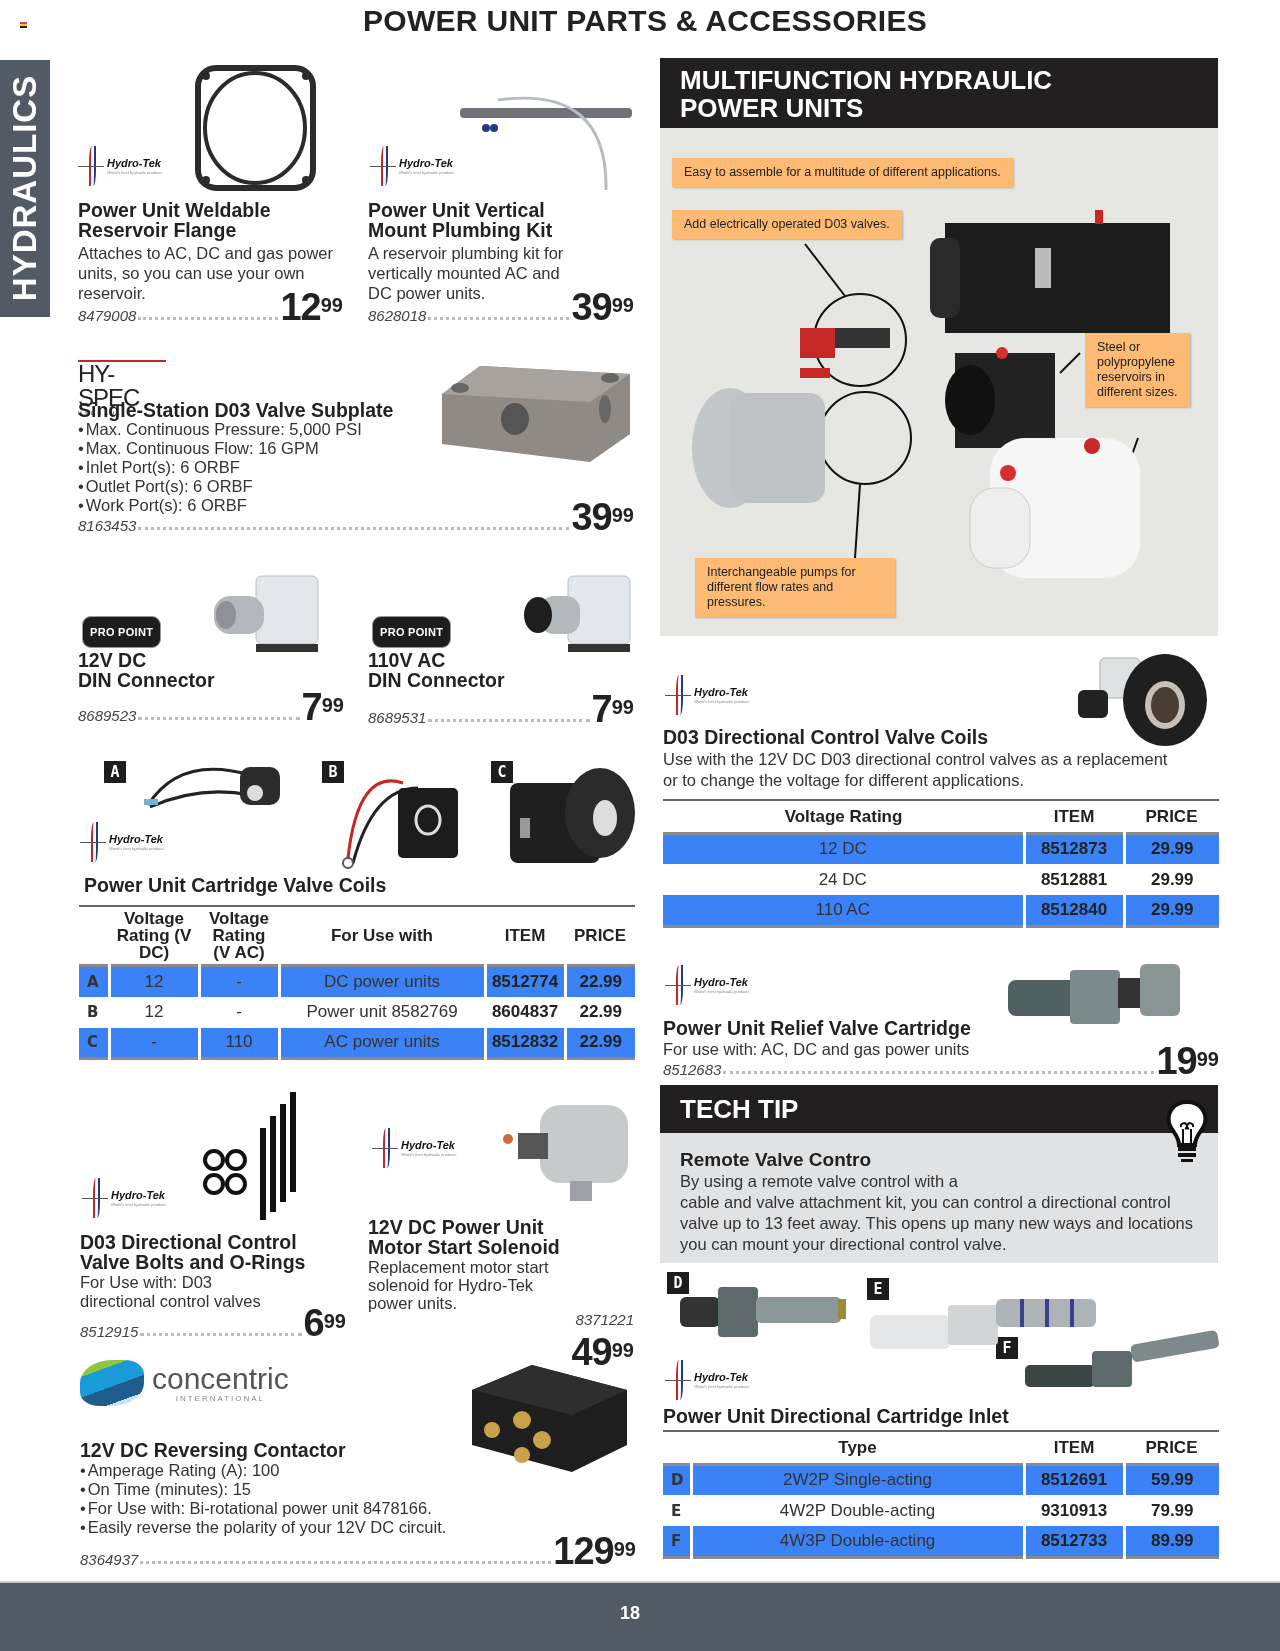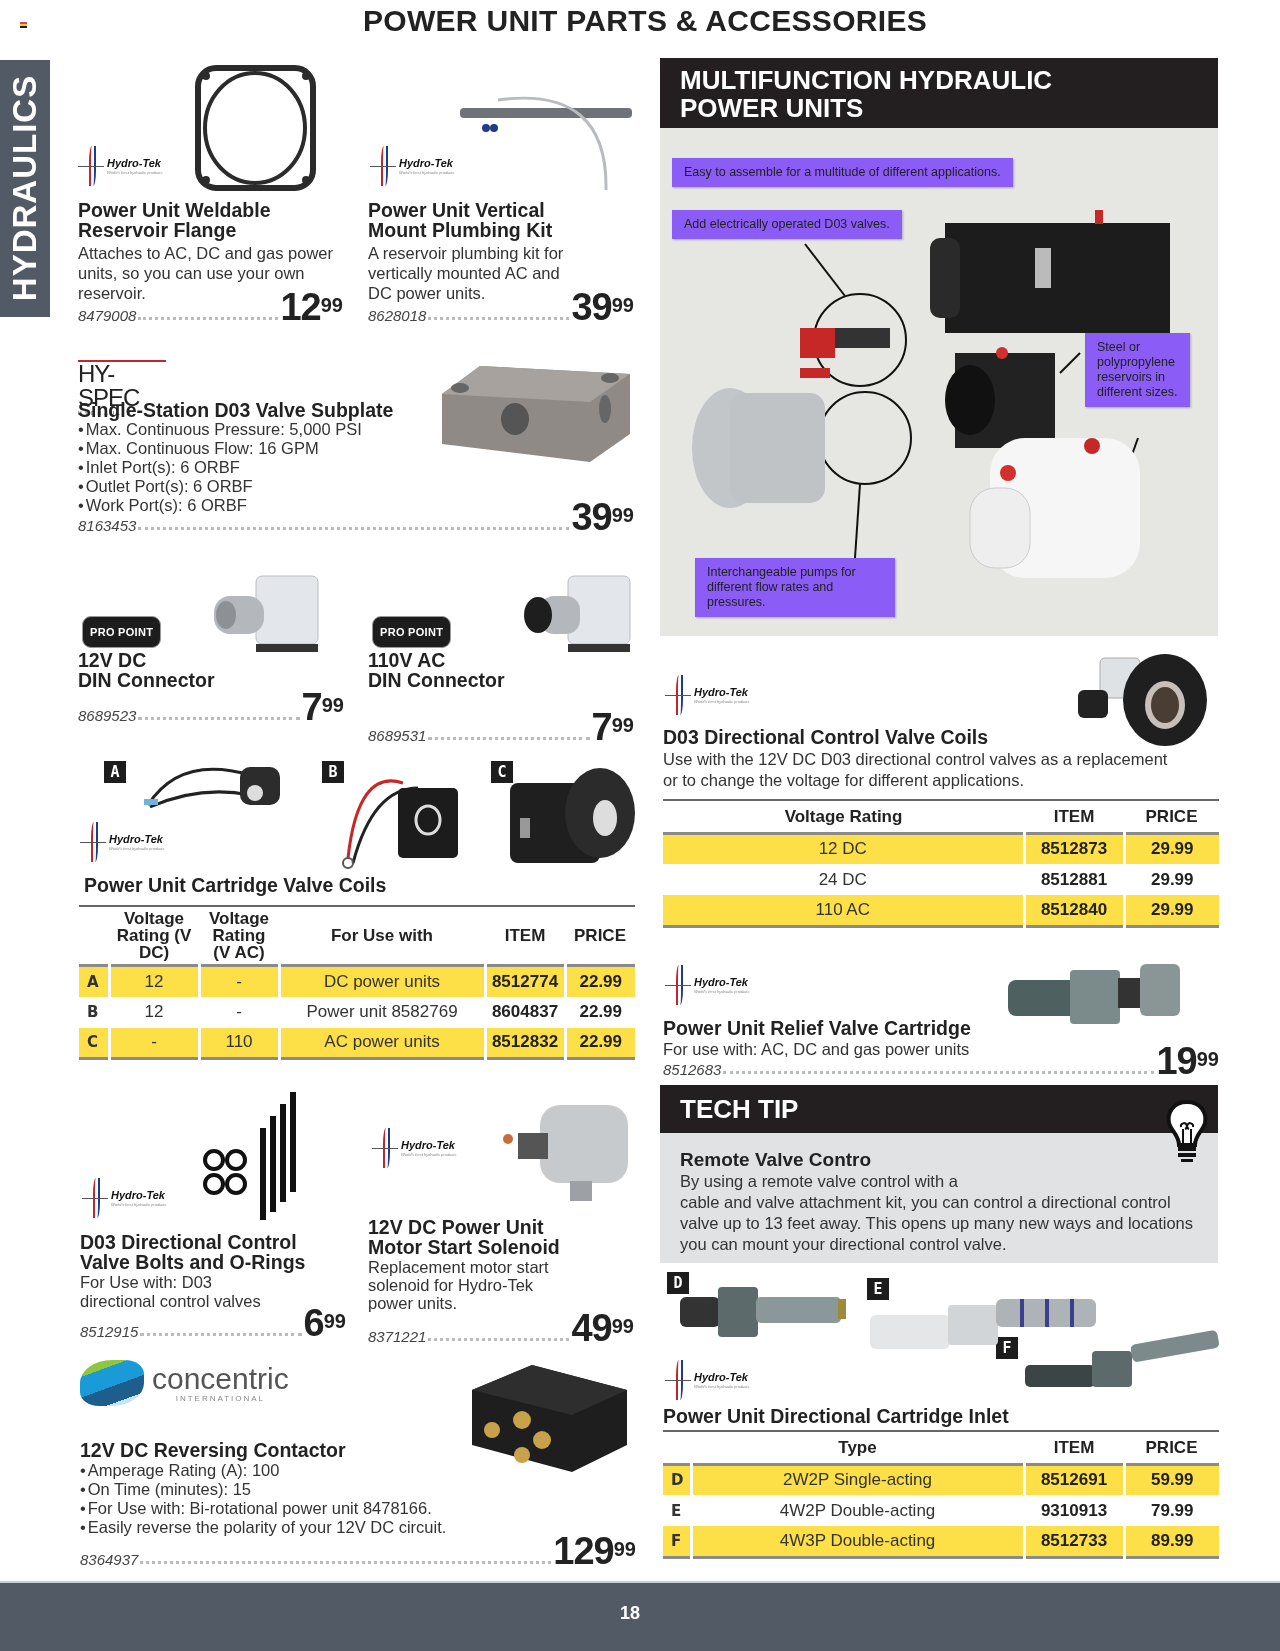--- a/index.html
+++ b/index.html
@@ -23,31 +23,31 @@
   .sku-line { display: flex; align-items: flex-end; font-style: italic; font-size: 15px; color: #444; }
   .sku-line .dots { flex: 1; border-bottom: 3px dotted #bbb; margin: 0 2px 4px 2px; }
   .price { font-weight: bold; font-size: 38px; line-height: 34px; color: #222; font-style: normal; letter-spacing: -1px; }
   .price sup { font-size: 20px; vertical-align: top; position: relative; top: -2px; letter-spacing: 0; }
   .propoint { background: #1d1d1d; color: #fff; border-radius: 9px; font-size: 11px; font-weight: bold; padding: 9px 7px; border: 1px solid #999; display: inline-block; letter-spacing: 0.3px; }
   .letter-tag { width: 22px; height: 22px; background: #1d1d1d; color: #fff; font-weight: bold; font-size: 15px; display: flex; align-items: center; justify-content: center; font-family: "DejaVu Sans Mono", monospace; }
 
   table.spec { border-collapse: collapse; width: 100%; font-size: 17px; }
   table.spec th { font-weight: bold; font-size: 17px; color: #222; padding: 3px 4px; line-height: 17px; }
   table.spec td { text-align: center; padding: 0 4px; height: 31px; color: #333; }
-  table.spec tr.shade td { background: #fde047; }
+  table.spec tr.shade td { background: #3b82f6; }
   table.spec td + td { border-left: 3px solid #fff; }
   table.spec td.bold { font-weight: bold; color: #222; }
   table.spec td.lab { font-weight: bold; text-align: left; padding-left: 8px; font-family: "DejaVu Sans", sans-serif; font-size: 15px; }
   table.spec thead tr { border-bottom: 3px solid #8a8a8a; }
   table.spec tbody { border-bottom: 3px solid #8a8a8a; }
   .rule-top { border-top: 2px solid #666; }
 
   .mf-panel { left: 660px; top: 58px; width: 558px; height: 578px; background: #e6e6e3; }
   .mf-head { background: #231f20; color: #fff; font-weight: bold; font-size: 26px; line-height: 28px; padding: 8px 20px; height: 70px; }
-  .callout { position: absolute; background: #8b5cf6; font-size: 12.5px; color: #222; padding: 7px 12px; box-shadow: 1px 1px 2px rgba(0,0,0,.25); line-height: 15px; }
+  .callout { position: absolute; background: #fdba74; font-size: 12.5px; color: #222; padding: 7px 12px; box-shadow: 1px 1px 2px rgba(0,0,0,.25); line-height: 15px; }
 
   .tech { left: 660px; top: 1085px; width: 558px; height: 178px; background: #e1e2e4; }
   .tech-head { background: #231f20; color: #fff; font-weight: bold; font-size: 26px; height: 48px; line-height: 48px; padding-left: 20px; }
   .tech-body { padding: 16px 20px; font-size: 16.5px; line-height: 21px; color: #333; }
   .tech-body b { font-size: 19px; color: #222; display: block; margin-bottom: 1px; }
 
   .footer { left: 0; top: 1581px; width: 1280px; height: 70px; background: #525a66; border-top: 2px solid #c9ced5; }
   .footer span { position: absolute; left: 0; width: 1260px; text-align: center; top: 20px; color: #fff; font-weight: bold; font-size: 18px; }
 </style>
 </head>
@@ -154,21 +154,21 @@
       <rect x="20" y="28" width="40" height="38" rx="14" fill="#b4b8bd"></rect>
       <ellipse cx="18" cy="47" rx="14" ry="18" fill="#1e1e1e"></ellipse>
       <rect x="48" y="76" width="62" height="8" fill="#333"></rect>
     </svg>
 </div>
 <div class="abs propoint" style="left:372px;top:616px;">PRO POINT</div>
 <div class="abs prod-title" style="left:368px;top:650px;">
     <div>110V AC</div>
     <div>DIN Connector</div>
   </div>
-<div class="abs sku-line" style="left:368px;top:710px;width:266px;">
+<div class="abs sku-line" style="left:368px;top:692px;width:266px;">
   <span>8689531</span>
     <span class="dots"></span>
   <span class="price"><span>7</span><sup>99</sup></span>
 </div>
 
 <div class="abs letter-tag" style="left:104px;top:761px;">A</div>
 <div class="abs" style="left:140px;top:755px;width:145px;height:60px;">
   <svg width="145" height="60" viewBox="0 0 145 60">
       <path d="M8 50 Q40 0 110 20" fill="none" stroke="#222" stroke-width="3"></path>
       <path d="M10 52 Q60 30 110 40" fill="none" stroke="#222" stroke-width="3"></path>
@@ -273,21 +273,21 @@
       <circle cx="8" cy="44" r="5" fill="#c96b3b"></circle>
       <rect x="70" y="86" width="22" height="20" fill="#9da1a5"></rect>
     </svg>
 </div>
 <div class="abs logo-ht" style="left:372px;top:1128px;">
     <div class="mark"></div>
     <div class="txt"><span>Hydro-Tek</span><small>World's best hydraulic products</small></div>
   </div>
 <div class="abs prod-title" style="left:368px;top:1217px;width:200px;">12V DC Power Unit Motor Start Solenoid</div>
 <div class="abs prod-desc" style="left:368px;top:1258px;width:190px;line-height:18px;">Replacement motor start solenoid for Hydro-Tek power units.</div>
-<div class="abs sku-line" style="left:368px;top:1311px;width:266px;">
+<div class="abs sku-line" style="left:368px;top:1311px;width:266px;flex-direction:column;">
   <span>8371221</span>
     <span class="dots"></span>
   <span class="price"><span>49</span><sup>99</sup></span>
 </div>
 
 <div class="abs" style="left:80px;top:1360px;display:flex;align-items:center;gap:8px;">
   <div style="width:64px;height:46px;background:linear-gradient(160deg,#8dc63f 0 25%,#1a9bd7 25% 55%,#1f5d8c 55% 80%,#c7e3f1 80%);border-radius:50% 30% 50% 30%;"></div>
   <div>
       <div style="font-size:30px;color:#555;line-height:30px;">concentric</div>
       <div style="font-size:8px;color:#888;letter-spacing:2px;text-align:center;">INTERNATIONAL</div>

